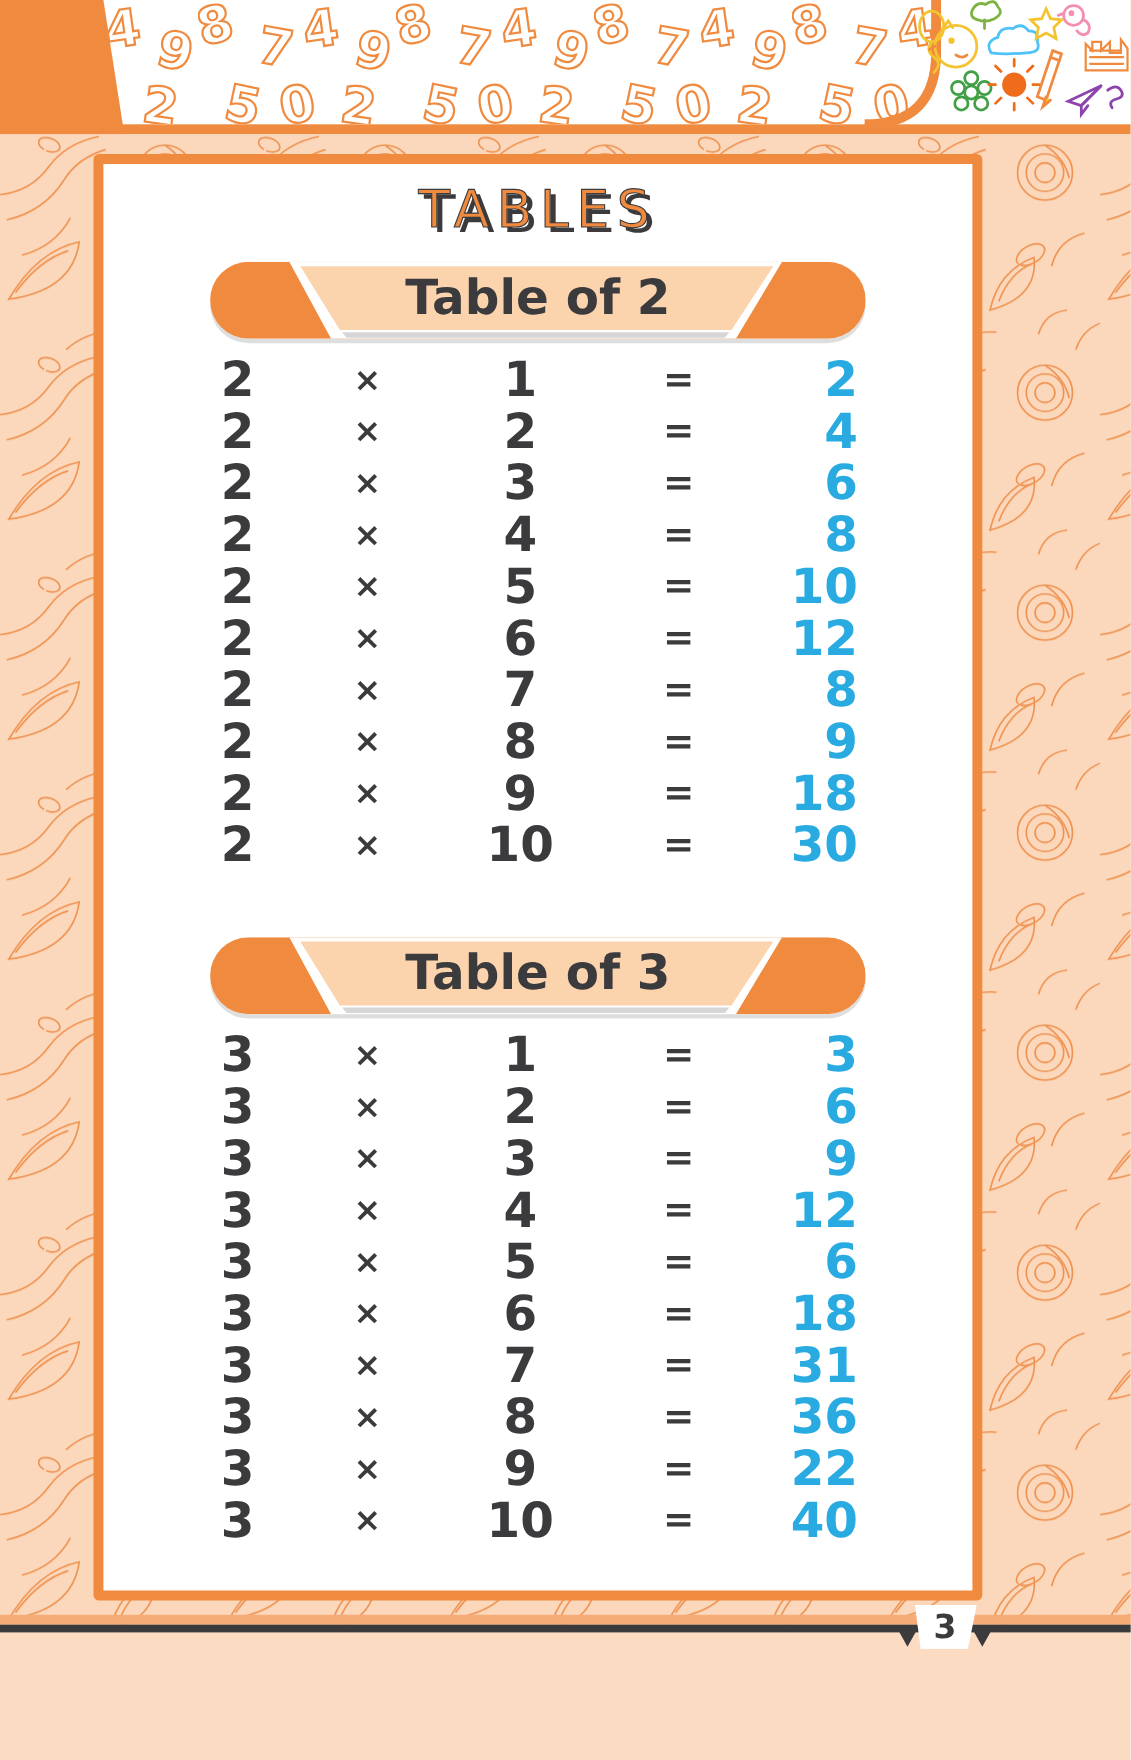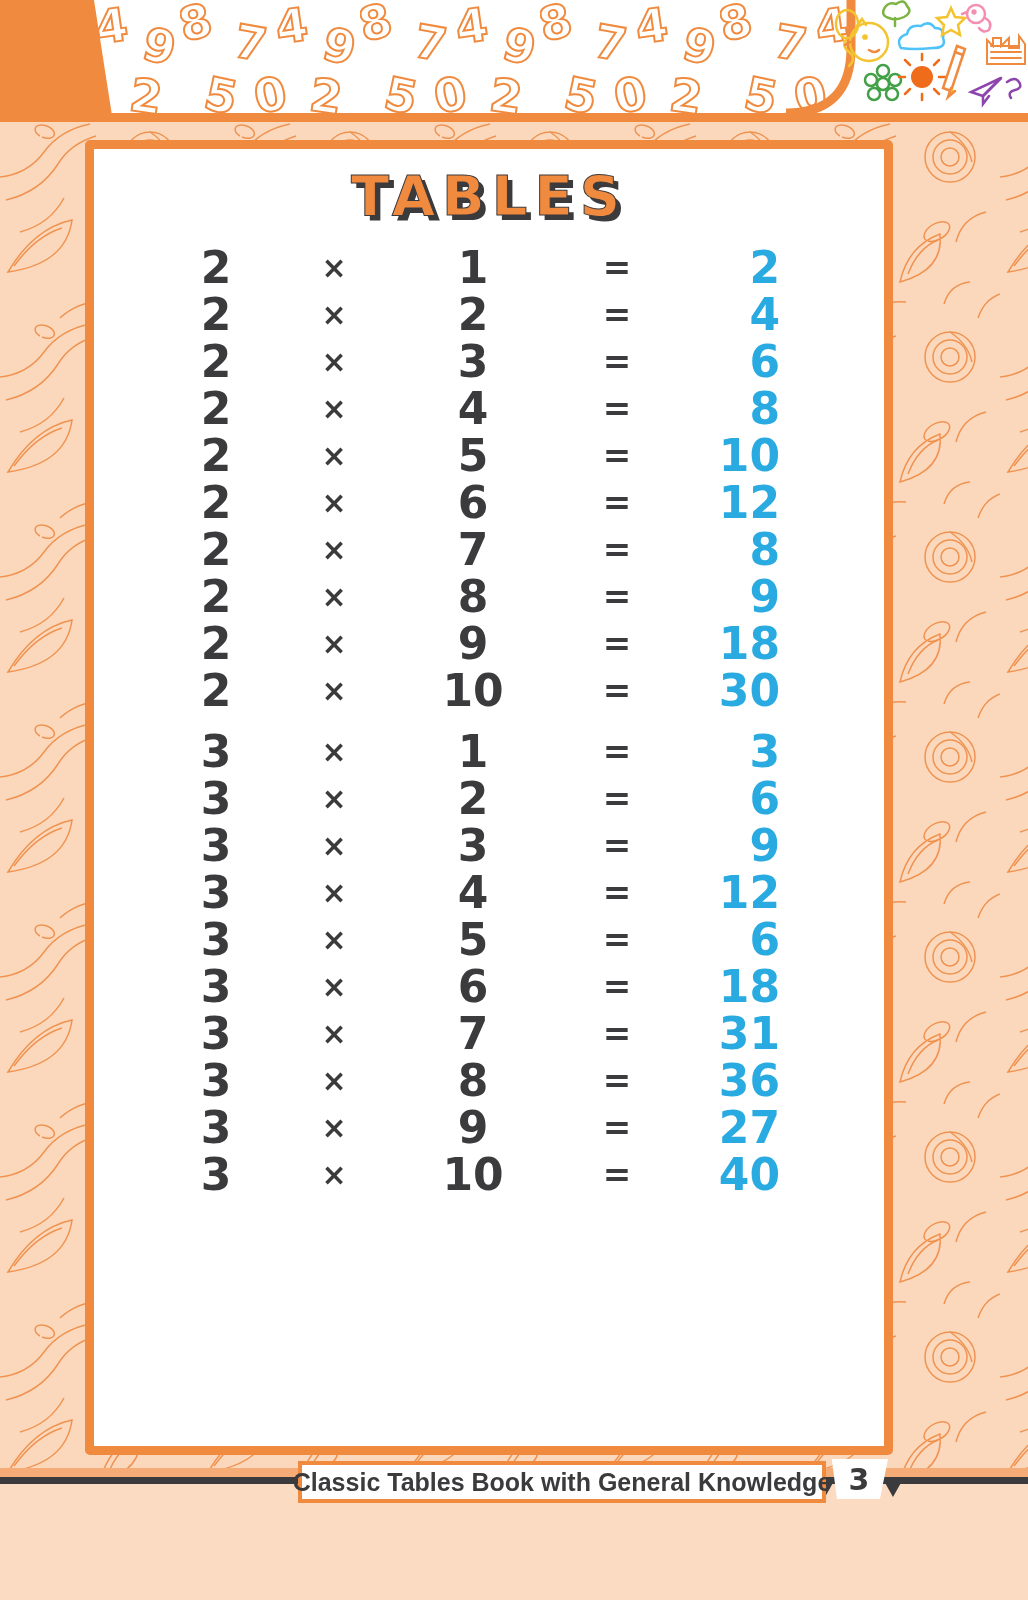--- a/index.html
+++ b/index.html
@@ -12,21 +12,21 @@
 
   
   .top-banner{position:absolute;left:0;top:0;width:1028px;height:122px;}
   .top-banner svg{display:block;}
 
   
   .card{position:absolute;left:85px;top:140px;width:808px;height:1315px;
         box-sizing:border-box;background:#FFFFFF;border:9px solid #F08A3E;
         border-radius:5px;}
   .page-title{margin:14px 0 16px 0;text-align:center;
-        font-size:56px;font-weight:bold;letter-spacing:7px;color:#F08A3E;
+        font-size:47px;font-weight:normal;letter-spacing:7px;color:#F08A3E;
         text-shadow:5px 5px 0 #3B3A3C;-webkit-text-stroke:1px #3B3A3C;}
 
   
   .banner{position:relative;width:596px;height:70px;margin:0 auto;
           border-radius:35px;box-shadow:0 4px 0 rgba(0,0,0,.13);}
   .banner svg{position:absolute;left:0;top:0;}
   .banner .banner-title{position:absolute;left:0;top:0;width:100%;height:64px;
           display:flex;align-items:center;justify-content:center;
           font-size:44px;font-weight:bold;color:#3B3A3C;}
   .banner-1{margin-top:20px;}
@@ -179,20 +179,29 @@
         </g>
         <path d="M162,82 q8,-6 12,0 q4,6 -4,8 q-8,2 -4,8" stroke="#8E44AD"></path>
       </g>
     </svg>
   </header>
 
   <main class="card">
     <h1 class="page-title">TABLES</h1>
     <div id="tables-container">
         <section>
+          <div class="banner banner-1">
+            <svg width="596" height="70" xmlns="http://www.w3.org/2000/svg">
+              <rect x="0" y="0" width="596" height="70" rx="35" fill="#F08A3E"></rect>
+              <polygon points="72,0 520,0 478,70 110,70" fill="#FFFFFF"></polygon>
+              <polygon points="120,64 472,64 468,69 124,69" fill="#BBBBBB" opacity="0.6"></polygon>
+              <polygon points="82,4 512,4 474,62 118,62" fill="#FBD4AE"></polygon>
+            </svg>
+            <span class="banner-title">Table of 2</span>
+          </div>
           <div class="rows">
             <div class="row">
               <span class="cell-a">2</span>
               <span class="cell-op">×</span>
               <span class="cell-b">1</span>
               <span class="cell-eq">=</span>
               <span class="cell-r">2</span>
             </div>
             <div class="row">
               <span class="cell-a">2</span>
@@ -253,20 +262,29 @@
             <div class="row">
               <span class="cell-a">2</span>
               <span class="cell-op">×</span>
               <span class="cell-b">10</span>
               <span class="cell-eq">=</span>
               <span class="cell-r">30</span>
             </div>
           </div>
         </section>
         <section>
+          <div class="banner banner-2">
+            <svg width="596" height="70" xmlns="http://www.w3.org/2000/svg">
+              <rect x="0" y="0" width="596" height="70" rx="35" fill="#F08A3E"></rect>
+              <polygon points="72,0 520,0 478,70 110,70" fill="#FFFFFF"></polygon>
+              <polygon points="120,64 472,64 468,69 124,69" fill="#BBBBBB" opacity="0.6"></polygon>
+              <polygon points="82,4 512,4 474,62 118,62" fill="#FBD4AE"></polygon>
+            </svg>
+            <span class="banner-title">Table of 3</span>
+          </div>
           <div class="rows">
             <div class="row">
               <span class="cell-a">3</span>
               <span class="cell-op">×</span>
               <span class="cell-b">1</span>
               <span class="cell-eq">=</span>
               <span class="cell-r">3</span>
             </div>
             <div class="row">
               <span class="cell-a">3</span>
@@ -315,38 +333,35 @@
               <span class="cell-op">×</span>
               <span class="cell-b">8</span>
               <span class="cell-eq">=</span>
               <span class="cell-r">36</span>
             </div>
             <div class="row">
               <span class="cell-a">3</span>
               <span class="cell-op">×</span>
               <span class="cell-b">9</span>
               <span class="cell-eq">=</span>
-              <span class="cell-r">27</span>
+              <span class="cell-r">22</span>
             </div>
             <div class="row">
               <span class="cell-a">3</span>
               <span class="cell-op">×</span>
               <span class="cell-b">10</span>
               <span class="cell-eq">=</span>
               <span class="cell-r">40</span>
             </div>
           </div>
         </section>
       </div>
   </main>
 
   <div class="prefooter-strip"></div>
   <div class="footer-line"></div>
-  <div class="footer-box">
-    <span>Classic Tables Book with General Knowledge</span>
-  </div>
   <div class="wedge wedge-left"></div>
   <div class="wedge wedge-right"></div>
   <div class="page-number-box">
     <span>3</span>
   </div>
 
 </div>
 
 </body></html>

